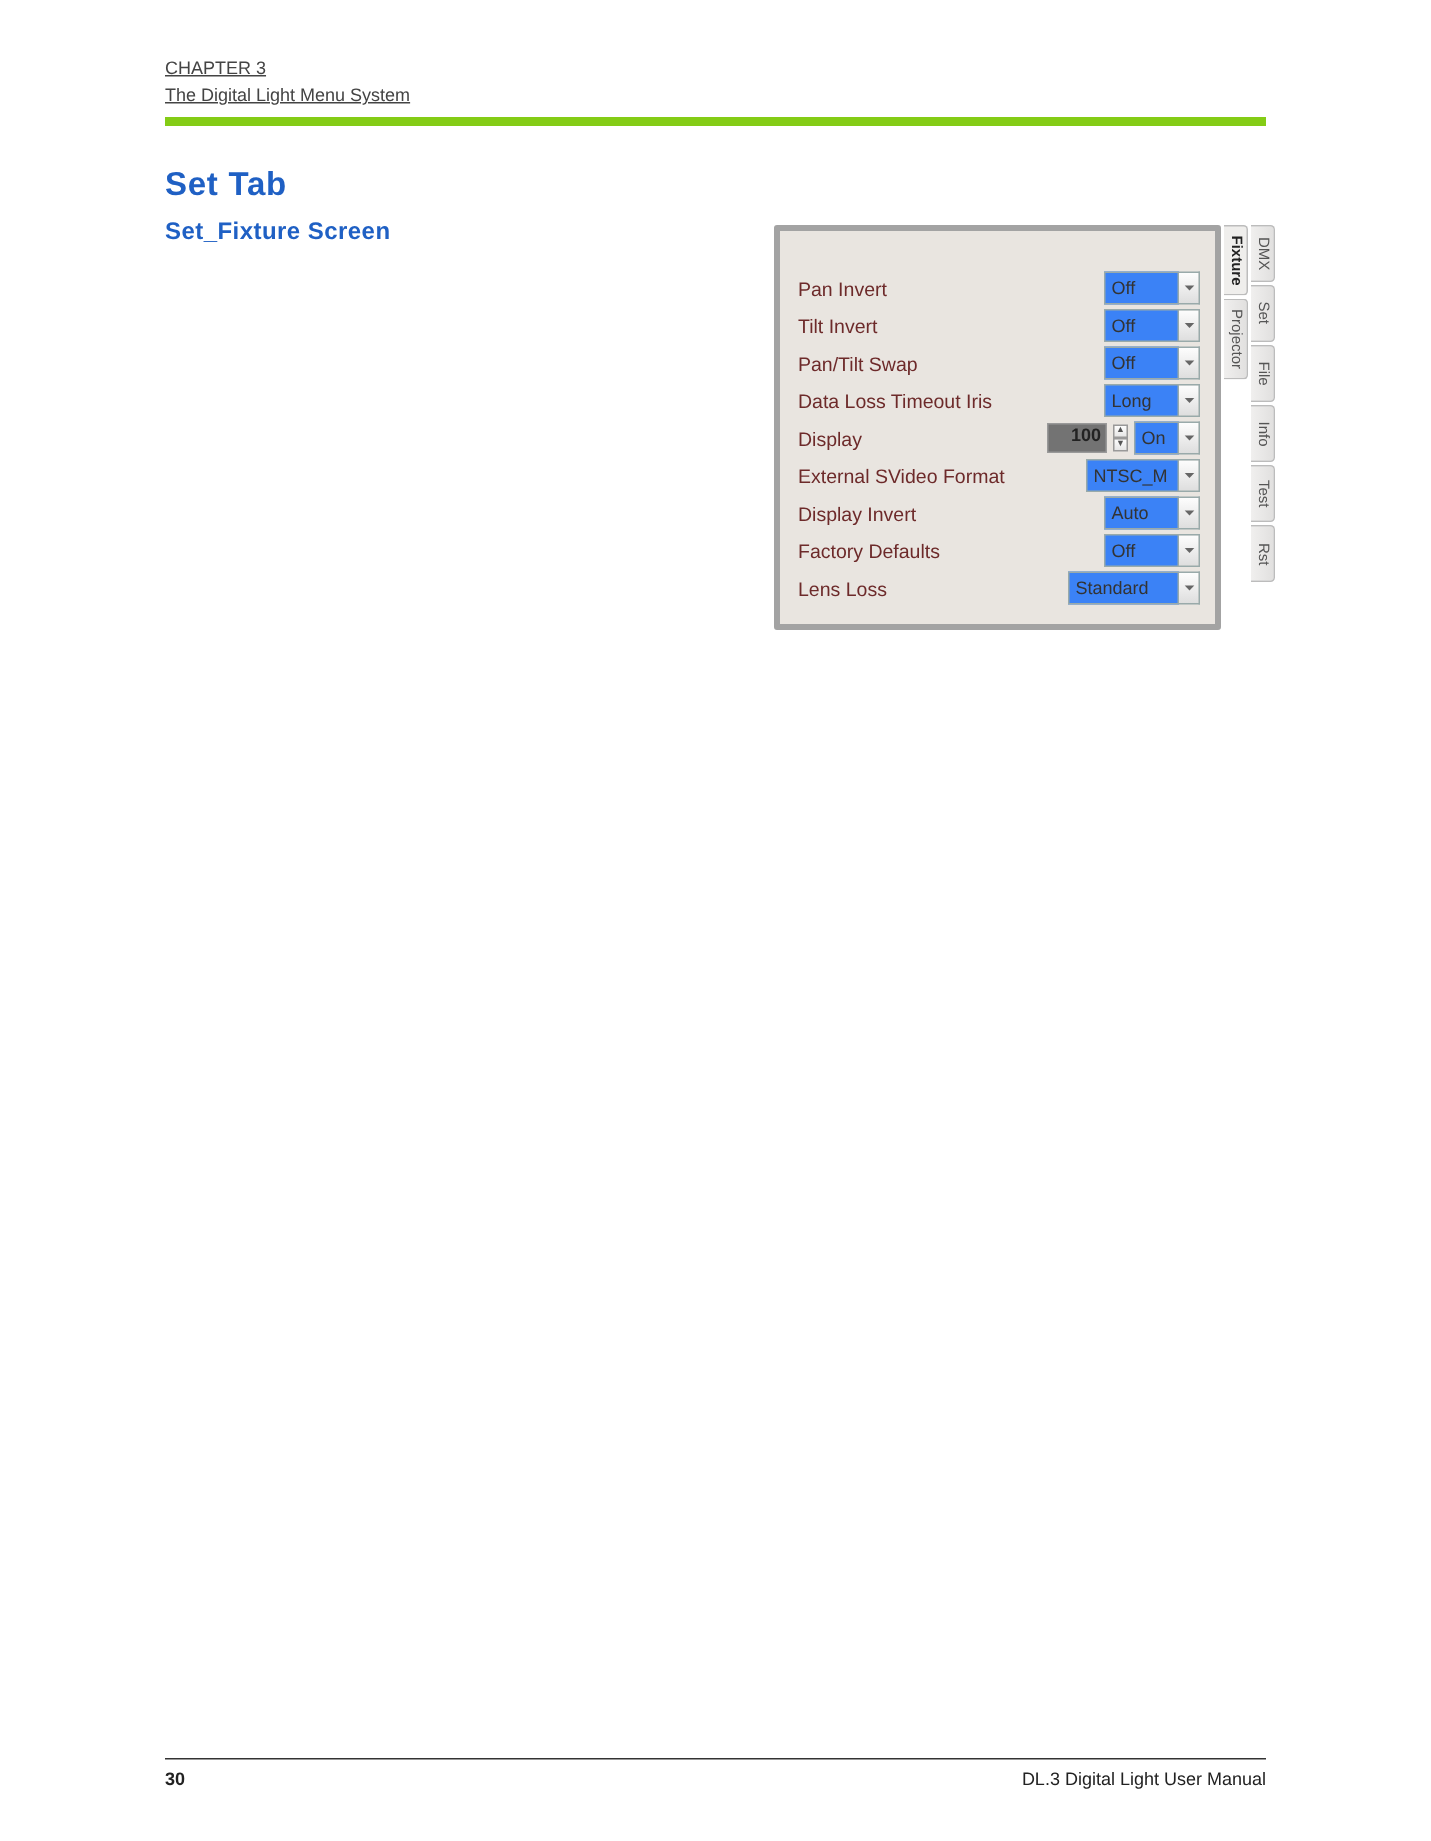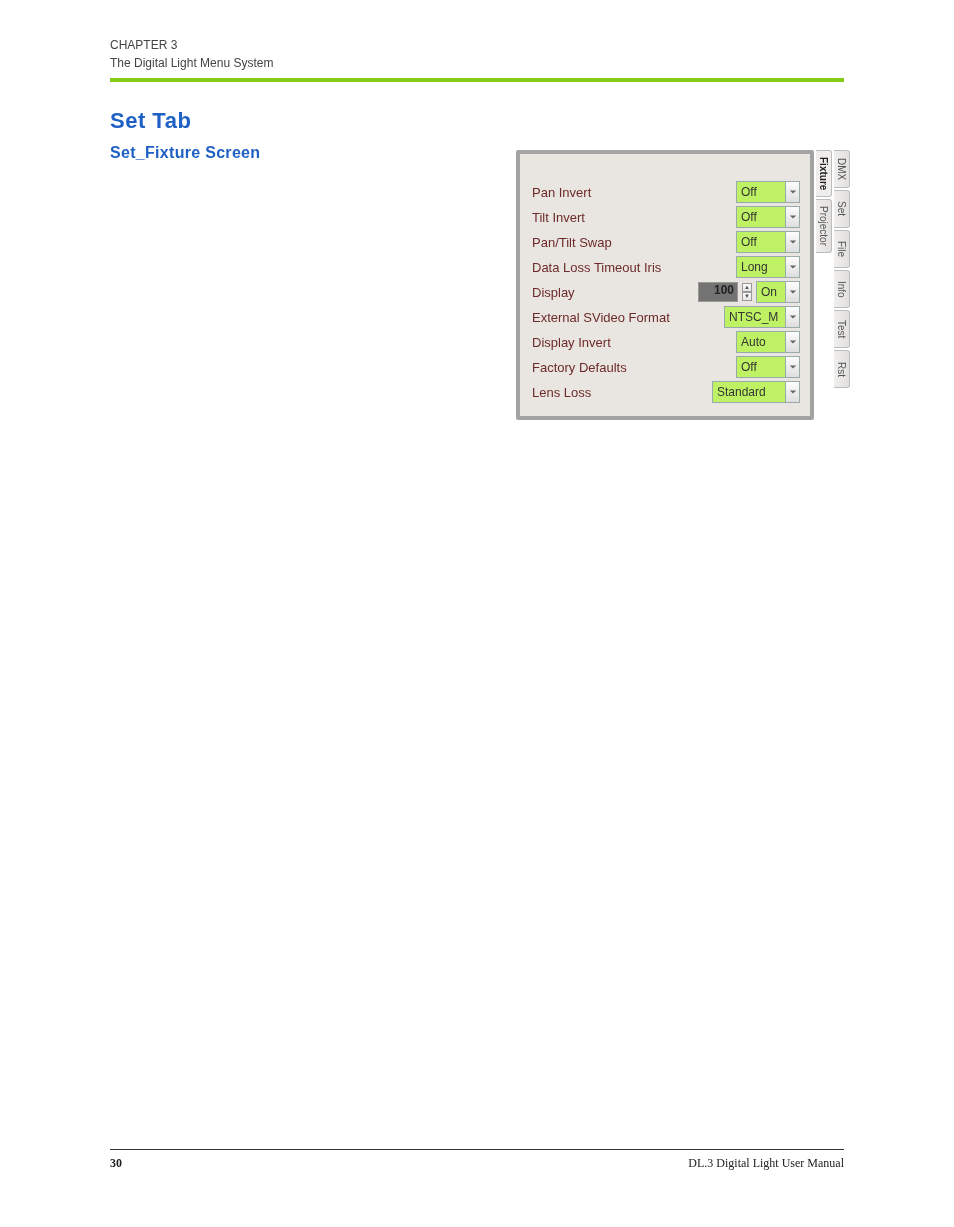--- a/index.html
+++ b/index.html
@@ -13,23 +13,24 @@
   }
   .page {
     padding: 36px 110px 0 110px;
     position: relative;
     height: 100%;
   }
   .chapter-header {
     font-size: 12px;
     color: #444;
     line-height: 1.5;
-    border-bottom: 4px solid #84cc16;
+    border-bottom: 6px solid #84cc16;
     padding-bottom: 6px;
     margin-bottom: 26px;
+    text-decoration: underline;
   }
   .section-title {
     font-family: "Trebuchet MS", "Arial Black", sans-serif;
     font-weight: bold;
     color: #1f60c4;
     font-size: 22px;
     letter-spacing: 0.5px;
     margin-bottom: 10px;
   }
   .subsection-title {
@@ -90,21 +91,21 @@
     background: linear-gradient(#fdfdfd,#e6e6e6);
     font-size: 6px; line-height: 7px; text-align: center;
     color: #555;
   }
   .dd {
     display: flex;
     align-items: center;
   }
   .dd-box {
     border: 1px solid #9aa;
-    background: #bef264;
+    background: #3b82f6;
     height: 22px;
     font-size: 12px;
     color: #333;
     padding: 2px 4px;
     line-height: 16px;
   }
   .dd-btn {
     width: 14px; height: 22px;
     border: 1px solid #9aa;
     border-left: none;
@@ -139,28 +140,27 @@
     background: #efeeec;
     font-weight: bold;
     color: #222;
   }
 
   
   .footer {
     position: absolute;
     left: 110px;
     right: 110px;
-    bottom: 56px;
+    bottom: 34px;
     border-top: 1px solid #333;
     padding-top: 6px;
     display: flex;
     justify-content: space-between;
     font-size: 12px;
     color: #222;
-    font-family: Liberation Serif, serif;
   }
   .footer .pn { font-weight: bold; }
 </style>
 </head>
 <body>
 
 <div class="page">
   <div class="chapter-header">
     <div>CHAPTER 3</div>
     <div>The Digital Light Menu System</div>

